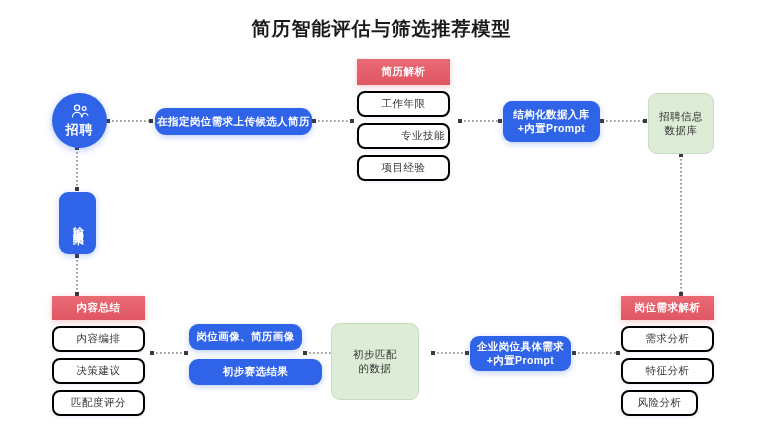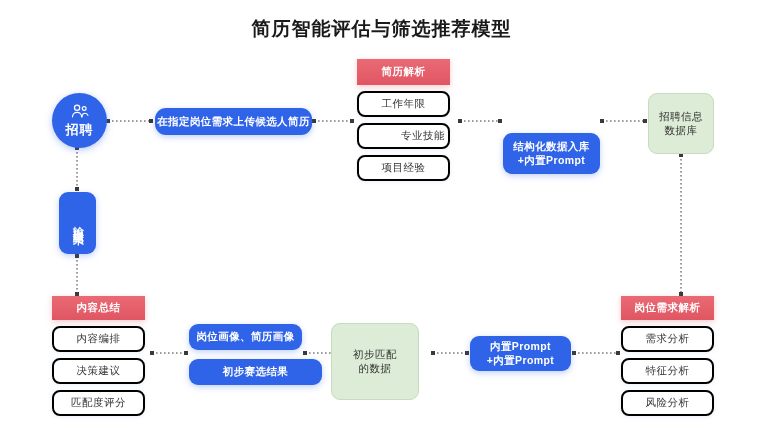--- a/index.html
+++ b/index.html
@@ -123,21 +123,21 @@
   <div class="node white" style="left:357px;top:91px;width:93px;height:26px;">
     <span>工作年限</span>
   </div>
   <div class="node white" style="left:357px;top:123px;width:93px;height:26px;padding-left:39px;">
     <span>专业技能</span>
   </div>
   <div class="node white" style="left:357px;top:155px;width:93px;height:26px;">
     <span>项目经验</span>
   </div>
 
-  <div class="node blue" style="left:503px;top:101px;width:97px;height:41px;flex-direction:column;margin-top:32px;">
+  <div class="node blue" style="left:503px;top:101px;width:97px;height:41px;flex-direction:column;">
     <span>结构化数据入库</span>
     <span>+内置Prompt</span>
   </div>
 
   <div class="node green" style="left:648px;top:93px;width:66px;height:61px;flex-direction:column;">
     <span>招聘信息</span>
     <span>数据库</span>
   </div>
 
   <div class="node blue vert" style="left:59px;top:192px;width:37px;height:62px;">
@@ -163,30 +163,30 @@
   <div class="node blue" style="left:189px;top:359px;width:133px;height:26px;">
     <span>初步赛选结果</span>
   </div>
 
   <div class="node green" style="left:331px;top:323px;width:88px;height:77px;flex-direction:column;">
     <span>初步匹配</span>
     <span>的数据</span>
   </div>
 
   <div class="node blue" style="left:470px;top:336px;width:101px;height:35px;flex-direction:column;">
-    <span>内置Prompt</span>
+    <span>企业岗位具体需求</span>
     <span>+内置Prompt</span>
   </div>
 
   <div class="node red" style="left:621px;top:296px;width:93px;height:24px;">
     <span>岗位需求解析</span>
   </div>
   <div class="node white" style="left:621px;top:326px;width:93px;height:26px;">
     <span>需求分析</span>
   </div>
   <div class="node white" style="left:621px;top:358px;width:93px;height:26px;">
     <span>特征分析</span>
   </div>
-  <div class="node white" style="left:621px;top:390px;width:93px;height:26px;">
+  <div class="node white" style="left:621px;top:390px;width:77px;height:26px;">
     <span>风险分析</span>
   </div>
 
 </div>
 
 </body></html>

